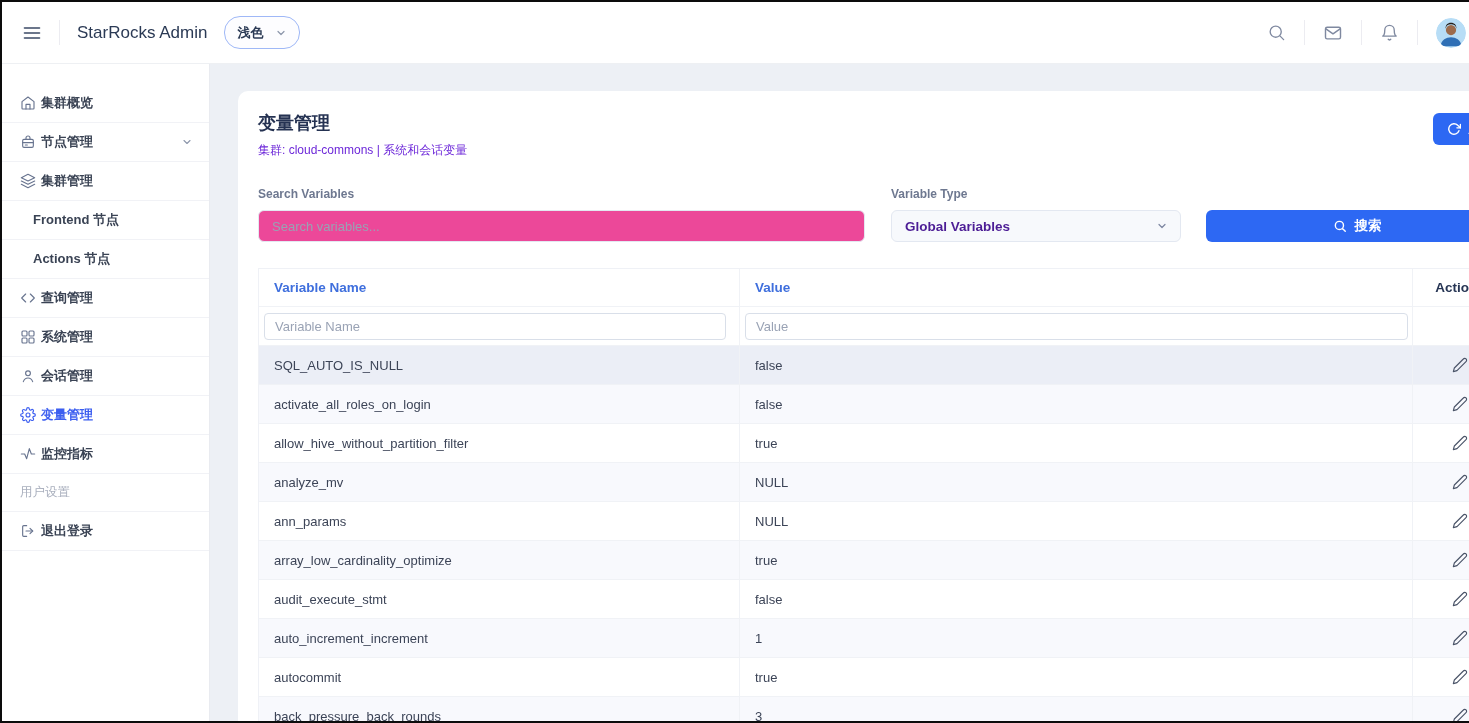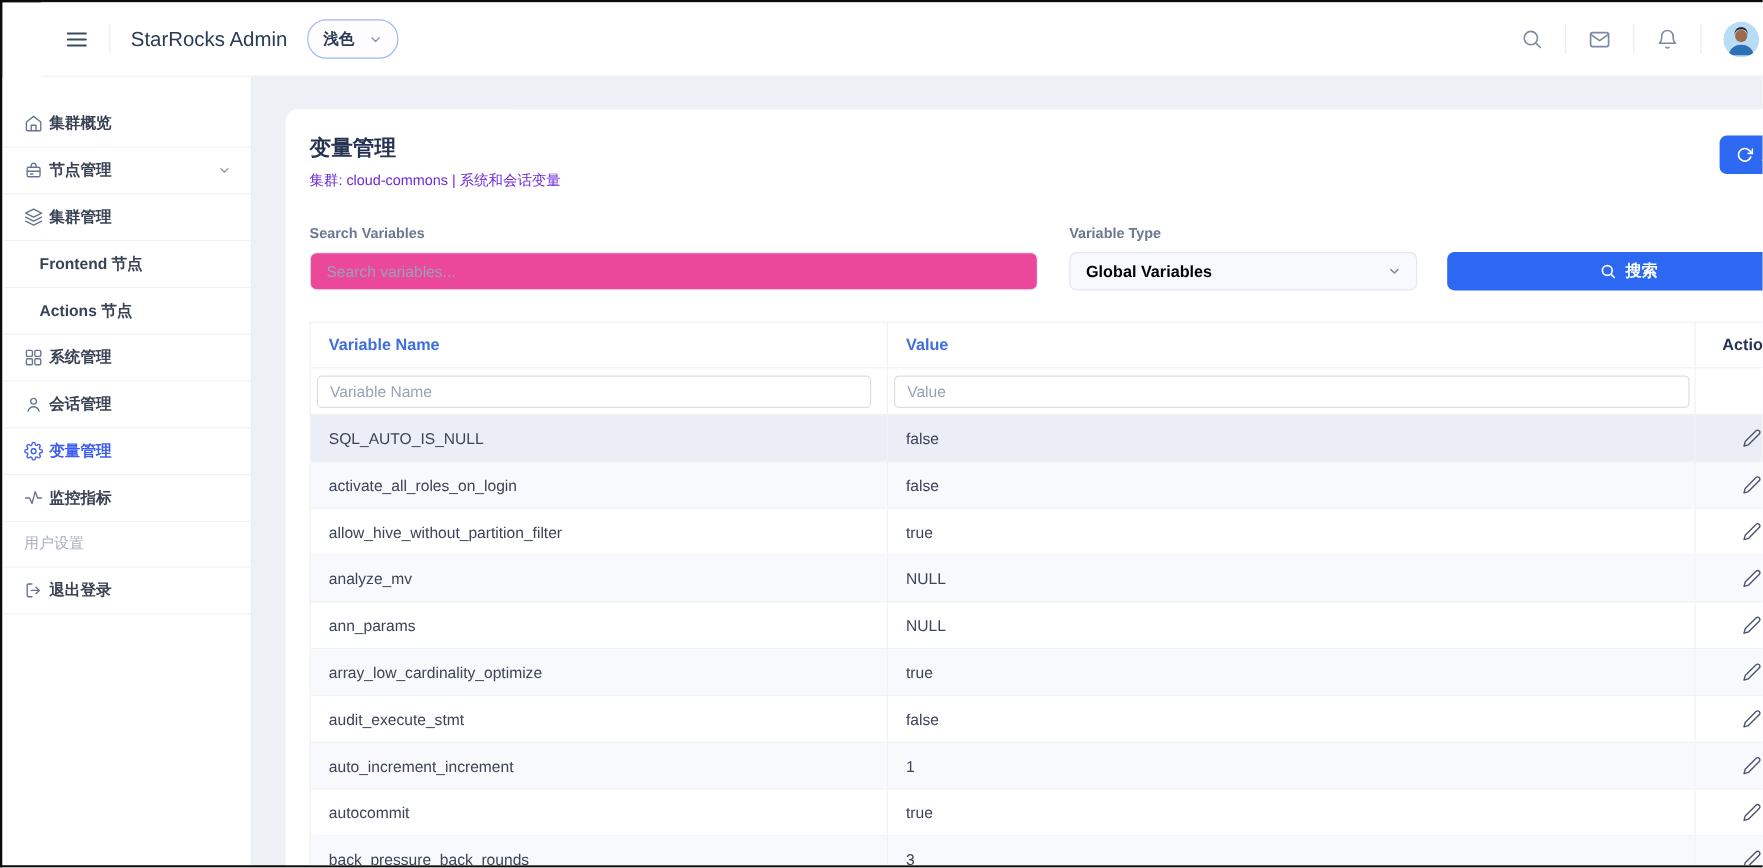--- a/index.html
+++ b/index.html
@@ -3,21 +3,21 @@
 <meta charset="utf-8">
 <style>
   * { margin:0; padding:0; box-sizing:border-box; }
   html,body { width:1469px; height:723px; overflow:hidden; background:#fff;
     font-family:"Liberation Sans","DejaVu Sans",sans-serif; }
   .page { width:1469px; height:723px; border:2px solid #0c0c0c; border-right:none;
     display:flex; flex-direction:column; background:#fff; }
 
   
   .topbar { height:62px; min-height:62px; display:flex; align-items:center;
-    padding:0 2px 0 20px; background:#fff; border-bottom:1px solid #eef0f3;margin-left:32px; }
+    padding:0 2px 0 20px; background:#fff; border-bottom:1px solid #eef0f3; }
   .burger { display:flex; align-items:center; cursor:pointer; color:#3b4a66; }
   .tb-div { width:1px; height:25px; background:#ececf1; margin:0 17px; }
   .brand { font-size:17px; color:#2b3a55; font-weight:500; margin-right:17px; white-space:nowrap; }
   .theme-select { display:flex; align-items:center; gap:12px; border:1px solid #9fb8f7;
     border-radius:16px; padding:0 12px; height:33px; font-size:13px; font-weight:700;
     color:#2b3a55; background:#fdfdff; cursor:pointer; }
   .theme-select .chev { color:#8d97ab; display:flex; }
   .tb-right { margin-left:auto; display:flex; align-items:center; }
   .tb-icon { color:#7f89a0; display:flex; align-items:center; padding:0 12px; cursor:pointer; }
   .avatar { width:30px; height:30px; border-radius:50%; overflow:hidden; margin:0 1px 0 12px;
@@ -53,21 +53,21 @@
   .filters { display:flex; margin-top:28px; align-items:flex-end; }
   .f-col1 { width:607px; margin-right:26px; }
   .f-col2 { width:290px; margin-right:25px; }
   .f-col3 { flex:1; }
   .f-label { font-size:12px; font-weight:700; color:#6e7890; margin-bottom:9px; }
   .f-input { width:100%; height:32px; background:#ec4899; border:1px solid #e3e8f1;
     border-radius:6px; padding:0 13px; font-size:13px; color:#2c3950; outline:none;
     font-family:inherit; }
   .f-input::placeholder { color:#99a2b4; }
   .f-select { width:100%; height:32px; background:#f7f9fc; border:1px solid #e3e8f1;
-    border-radius:6px; padding:0 12px 0 13px; font-size:13.5px; font-weight:700; color:#000000;
+    border-radius:6px; padding:0 12px 0 13px; font-size:13.5px; font-weight:700; color:#4c1d95;
     display:flex; align-items:center; justify-content:space-between; cursor:pointer; }
   .f-select .chev { color:#7c86a0; display:flex; }
   .btn-search { width:100%; height:32px; background:#2d68f3; border:none; border-radius:6px;
     color:#fff; font-size:13.5px; font-weight:700; display:flex; align-items:center;
     justify-content:center; gap:8px; cursor:pointer; font-family:inherit; }
 
   
   .vtable { margin-top:26px; width:1250px; border:1px solid #eff1f6; border-bottom:none; }
   .t-row { display:grid; grid-template-columns:480px 673px 1fr; border-bottom:1px solid #f0f2f6; }
   .t-cell { display:flex; align-items:center; padding:0 15px; min-height:38px; font-size:13px;
@@ -177,20 +177,29 @@
               <polyline points="2 17 12 22 22 17"></polyline>
             </svg>
           </span>
           <span>集群管理</span>
         </div>
         <div class="side-sub">Frontend 节点</div>
         <div class="side-sub">Actions 节点</div>
         <div class="side-item">
           <span class="ic">
             <svg width="16" height="16" viewBox="0 0 24 24" fill="none" stroke="currentColor" stroke-width="1.7" stroke-linecap="round" stroke-linejoin="round">
+              <polyline points="15.5 18 21.5 12 15.5 6"></polyline>
+              <polyline points="8.5 6 2.5 12 8.5 18"></polyline>
+            </svg>
+          </span>
+          <span>查询管理</span>
+        </div>
+        <div class="side-item">
+          <span class="ic">
+            <svg width="16" height="16" viewBox="0 0 24 24" fill="none" stroke="currentColor" stroke-width="1.7" stroke-linecap="round" stroke-linejoin="round">
               <rect x="3" y="3" width="7.5" height="7.5" rx="1.5"></rect>
               <rect x="13.5" y="3" width="7.5" height="7.5" rx="1.5"></rect>
               <rect x="3" y="13.5" width="7.5" height="7.5" rx="1.5"></rect>
               <rect x="13.5" y="13.5" width="7.5" height="7.5" rx="1.5"></rect>
             </svg>
           </span>
           <span>系统管理</span>
         </div>
         <div class="side-item">
           <span class="ic">

